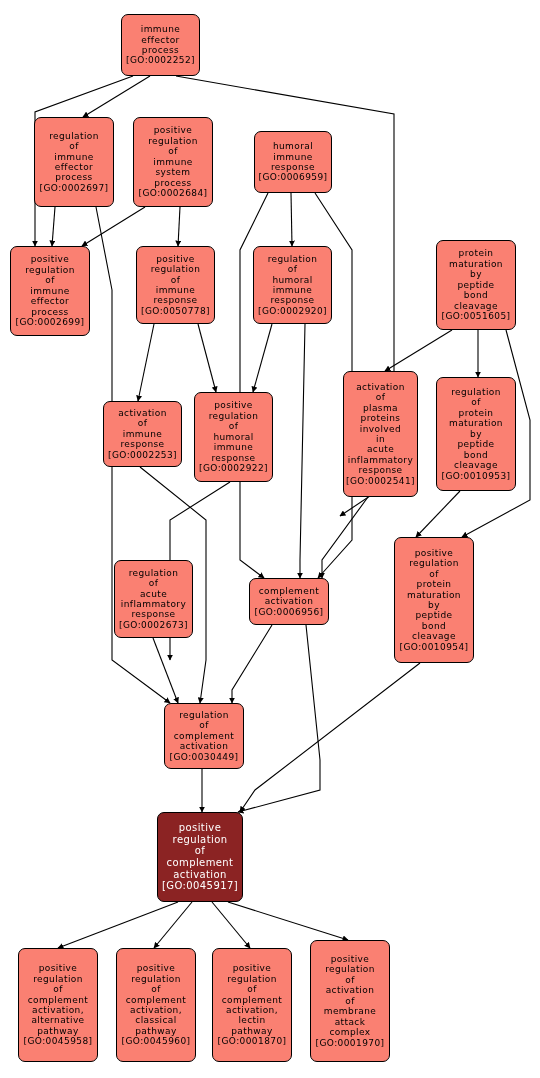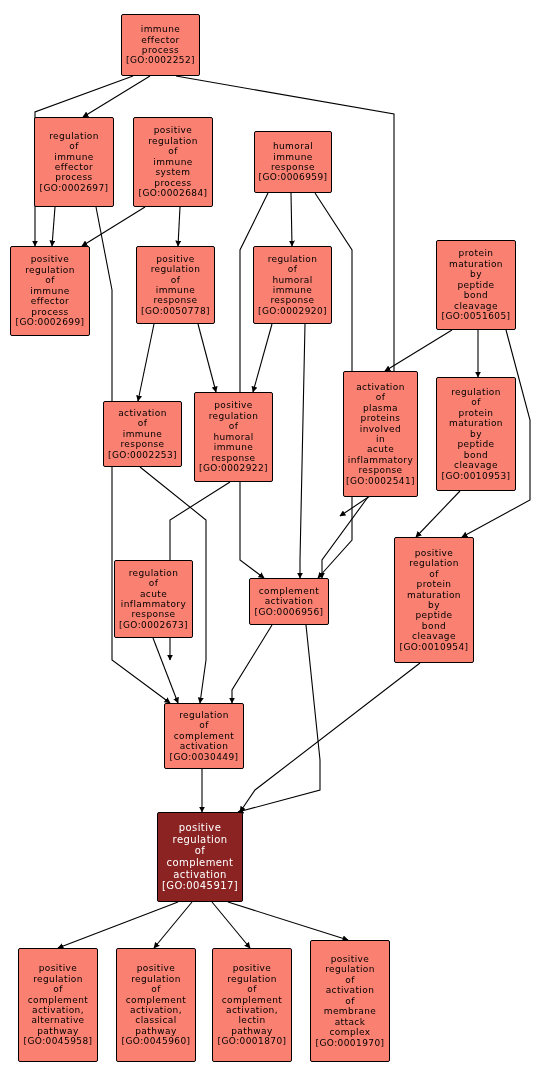--- a/index.html
+++ b/index.html
@@ -7,21 +7,21 @@
   body{
     font-family:"DejaVu Sans", sans-serif;
     width:540px;height:1078px;overflow:hidden;position:relative;
   }
   #canvas{position:relative;width:540px;height:1078px;background:#fff;}
   #edges{position:absolute;left:0;top:0;width:540px;height:1078px;}
   .node{
     position:absolute;
     box-sizing:border-box;
     border:1px solid #000000;
-    border-radius:2px;
+    border-radius:7px;
     display:flex;
     flex-direction:column;
     align-items:center;
     justify-content:center;
     text-align:center;
     line-height:1.16;
     letter-spacing:0.4px;
     overflow:hidden;
     z-index:5;
   }

